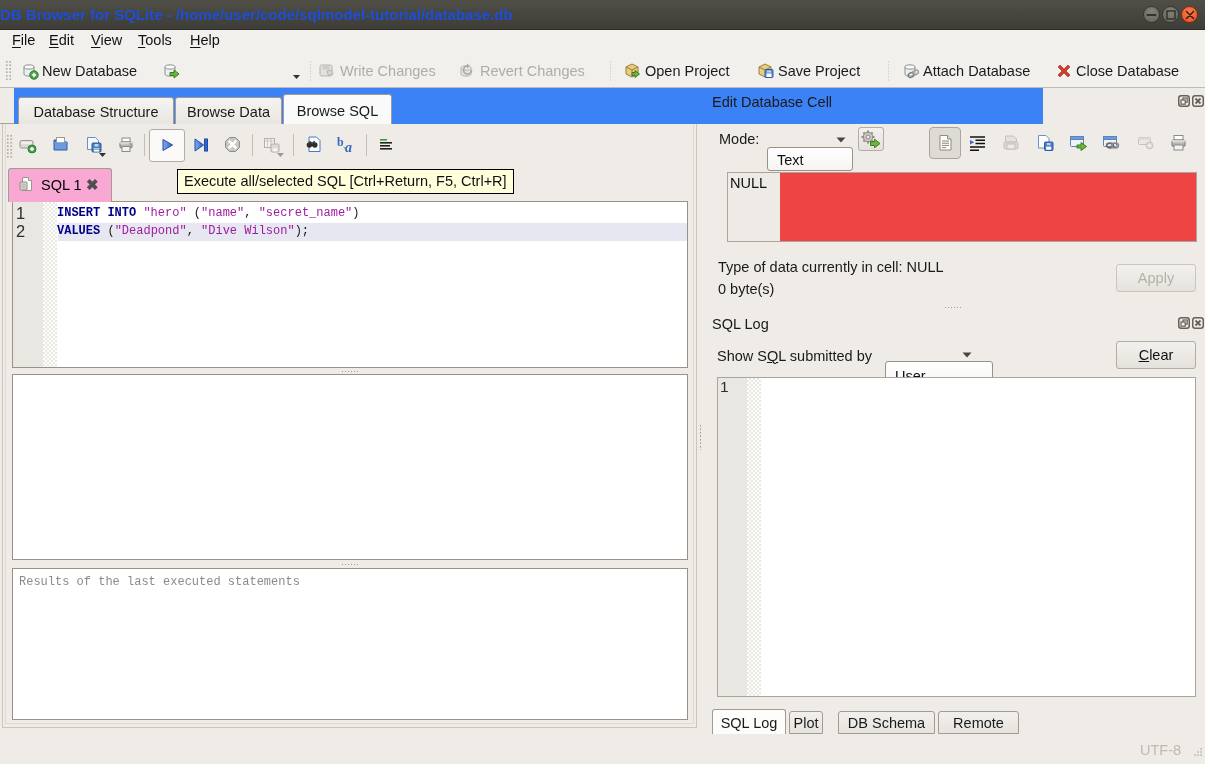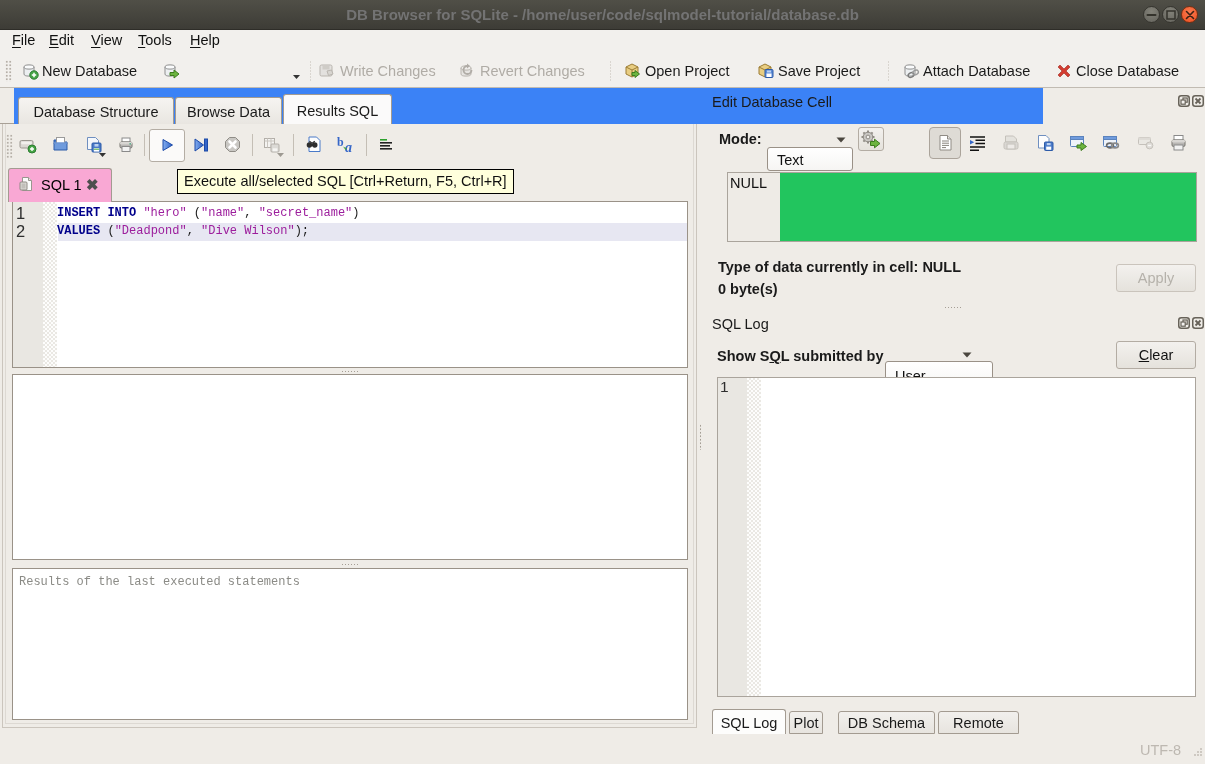--- a/index.html
+++ b/index.html
@@ -1,19 +1,19 @@
 <!DOCTYPE html>
 <html><head>
 <meta charset="utf-8">
 <style>
 html,body{margin:0;padding:0;}
 body{width:1205px;height:764px;font-family:"Liberation Sans",sans-serif;background:#efece7;overflow:hidden;position:relative;}
 .abs{position:absolute;}
 #titlebar{left:0;top:0;width:1205px;height:30px;background:linear-gradient(#504f47,#3d3c36);border-bottom:1px solid #2e2d28;box-sizing:border-box;}
-#title{width:100%;text-align:center;top:6px;color:#737373;font-weight:bold;font-size:15px;letter-spacing:0px;}
+#title{width:100%;text-align:left;top:6px;color:#1d4ed8;font-weight:bold;font-size:15px;letter-spacing:0px;}
 .winbtn{top:6px;width:17px;height:17px;border-radius:50%;box-sizing:border-box;}
 #btnmin{left:1143px;background:radial-gradient(circle at 50% 30%,#838279,#64635c);border:1px solid #36352f;}
 #btnmax{left:1162px;background:radial-gradient(circle at 50% 30%,#838279,#64635c);border:1px solid #36352f;}
 #btncls{left:1181px;background:radial-gradient(circle at 50% 35%,#f97b50,#ee4f20);border:1px solid #772f12;}
 #menubar{left:0;top:30px;width:1205px;height:24px;background:#f2f0ed;}
 .menu{top:2px;font-size:14.5px;color:#111;}
 .menu u{text-decoration-thickness:1px;text-underline-offset:2px;}
 #toolbar{left:0;top:54px;width:1205px;height:34px;background:#f2f0ed;border-bottom:1px solid #c1bbb2;box-sizing:border-box;}
 .tbitem{top:9px;font-size:14.5px;color:#1a1a1a;white-space:nowrap;}
 .tbitem.dis{color:#b0aca6;}
@@ -38,24 +38,24 @@
 #code{left:44px;top:2px;font-family:"Liberation Mono",monospace;font-size:12px;line-height:18px;color:#1a1a1a;white-space:pre;}
 #code .kw{color:#00008b;font-weight:bold;}
 #code .st{color:#9c1d9c;}
 .splitdots{width:18px;height:3px;background-image:radial-gradient(circle,#a59e95 0.8px,transparent 1px);background-size:3px 3px;}
 #midbox{left:12px;top:374px;width:676px;height:186px;background:#fff;border:1px solid #9a9288;box-sizing:border-box;}
 #resbox{left:12px;top:568px;width:676px;height:152px;background:#fff;border:1px solid #9a9288;box-sizing:border-box;}
 #restext{left:6px;top:6px;font-family:"Liberation Mono",monospace;font-size:12px;color:#8b8b86;}
 #tooltip{left:177px;top:169px;height:25px;background:#ffffdc;border:1px solid #000;box-sizing:border-box;z-index:9;font-size:14.5px;color:#111;padding:3px 6px 0 6px;white-space:nowrap;}
 
 .docktitle{font-size:14.5px;color:#1a1a1a;}
-.label13{font-size:14.5px;color:#1a1a1a;white-space:nowrap;font-weight:bold;}
+.label13{font-size:14.5px;color:#1a1a1a;white-space:nowrap;}
 .combo{background:linear-gradient(#ffffff,#f6f5f3);border:1px solid #9a9187;border-radius:3px;box-sizing:border-box;font-size:14.5px;color:#111;margin-top:20px;}
 .btn{background:linear-gradient(#f3f1ee,#e5e2dc);border:1px solid #b3aca3;border-radius:3px;box-sizing:border-box;font-size:14.5px;text-align:center;}
-#cellbox{left:727px;top:172px;width:470px;height:70px;background:#22c55e;border:1px solid #aaa49c;box-sizing:border-box;}
+#cellbox{left:727px;top:172px;width:470px;height:70px;background:#ef4444;border:1px solid #aaa49c;box-sizing:border-box;}
 #cellgut{left:0;top:0;width:52px;height:100%;background:#eeebe6;}
 #nulltxt{left:2px;top:2px;font-size:14.5px;color:#111;}
 #applybtn{left:1116px;top:264px;width:80px;height:28px;padding-top:5px;color:#b5b1aa;border-color:#cac4bc;}
 #clearbtn{left:1116px;top:341px;width:80px;height:28px;padding-top:5px;color:#111;}
 #logbox{left:717px;top:377px;width:479px;height:320px;background:#fff;border:1px solid #aaa49c;box-sizing:border-box;}
 .btab{box-sizing:border-box;font-size:14.5px;color:#1a1a1a;text-align:center;border:1px solid #a39b91;border-radius:3px 3px 0 0;}
 .btab.inactive{top:711px;height:23px;background:linear-gradient(#f2f0ed,#e7e4df);padding-top:3px;}
 .btab.active{top:709px;height:25px;background:#fdfdfc;border-bottom:none;padding-top:5px;}
 #statusbar{left:0;top:737px;width:1205px;height:27px;}
 #utf8{left:1140px;top:5px;font-size:14.5px;color:#bdb8b1;}
@@ -85,21 +85,21 @@
 <span class="abs tbitem" style="left:645px;">Open Project</span>
 <span class="abs tbitem" style="left:778px;">Save Project</span>
 <div class="abs vsep" style="left:886px;"></div>
 <span class="abs tbitem" style="left:923px;">Attach Database</span>
 <span class="absitem abs tbitem" style="left:1076px;">Close Database</span>
 </div>
 <div id="tabline" class="abs"></div>
 <div id="tabbar" class="abs">
 <div class="abs mtab inactive" style="left:4px;width:156px;">Database Structure</div>
 <div class="abs mtab inactive" style="left:161px;width:107px;">Browse Data</div>
-<div class="abs mtab active" style="left:269px;width:109px;">Results SQL</div>
+<div class="abs mtab active" style="left:269px;width:109px;">Browse SQL</div>
 </div>
 <div id="paneframe" class="abs"></div>
 <div id="paneframe2" class="abs"></div>
 <div id="playbtn" class="abs"></div>
 <div class="abs handle" style="left:6px;top:134px;height:24px;"></div>
 <div id="subtab" class="abs">
     <span class="abs" style="left:32px;top:8px;font-size:14.5px;">SQL 1</span>
     <span class="abs" style="left:77px;top:7px;font-size:15px;font-weight:bold;color:#4e4e4e;">✖</span>
   </div>
 <div id="editor" class="abs">

